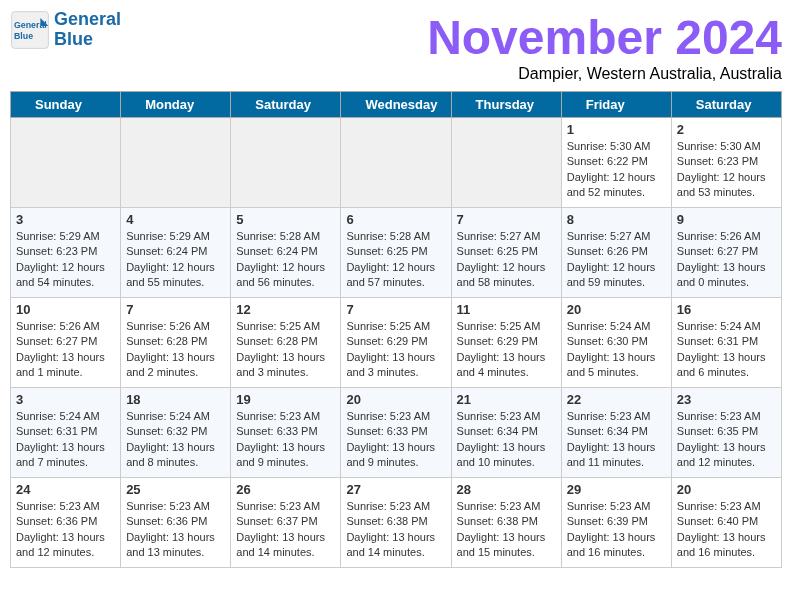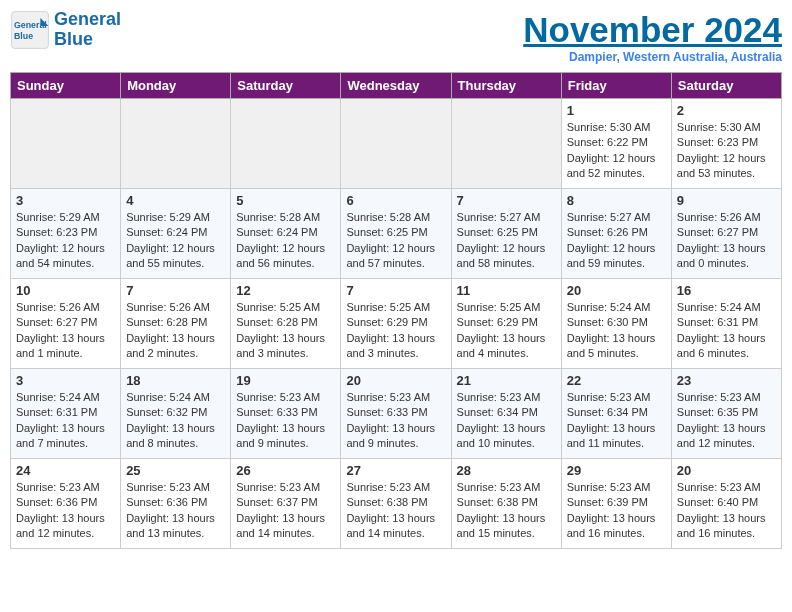--- a/index.html
+++ b/index.html
@@ -25,40 +25,39 @@
     }
     .logo-icon {
       width: 40px;
       height: 40px;
       margin-right: 4px;
     }
     .title-block {
       text-align: right;
     }
     .month-title {
-      font-size: 35px;
+      font-size: 48px;
       font-weight: bold;
-      color: #0369a1;
-      text-decoration: underline;
+      color: #8b5cf6;
     }
     .location {
-      font-size: 12px;
-      font-weight: bold;
-      color: #3b82f6;
+      font-size: 16px;
+      font-weight: normal;
+      color: #000000;
     }
     table {
       width: 100%;
       border-collapse: collapse;
       table-layout: fixed;
     }
     th {
-      background-color: #701a75;
+      background-color: #0369a1;
       color: white;
       text-align: left;
-      padding: 5px 6px;
+      padding: 5px 24px;
       font-size: 13px;
       border: 1px solid #aaa;
     }
     td {
       vertical-align: top;
       border: 1px solid #ccc;
       padding: 4px 5px;
       font-size: 11px;
       color: #333;
       height: 90px;

